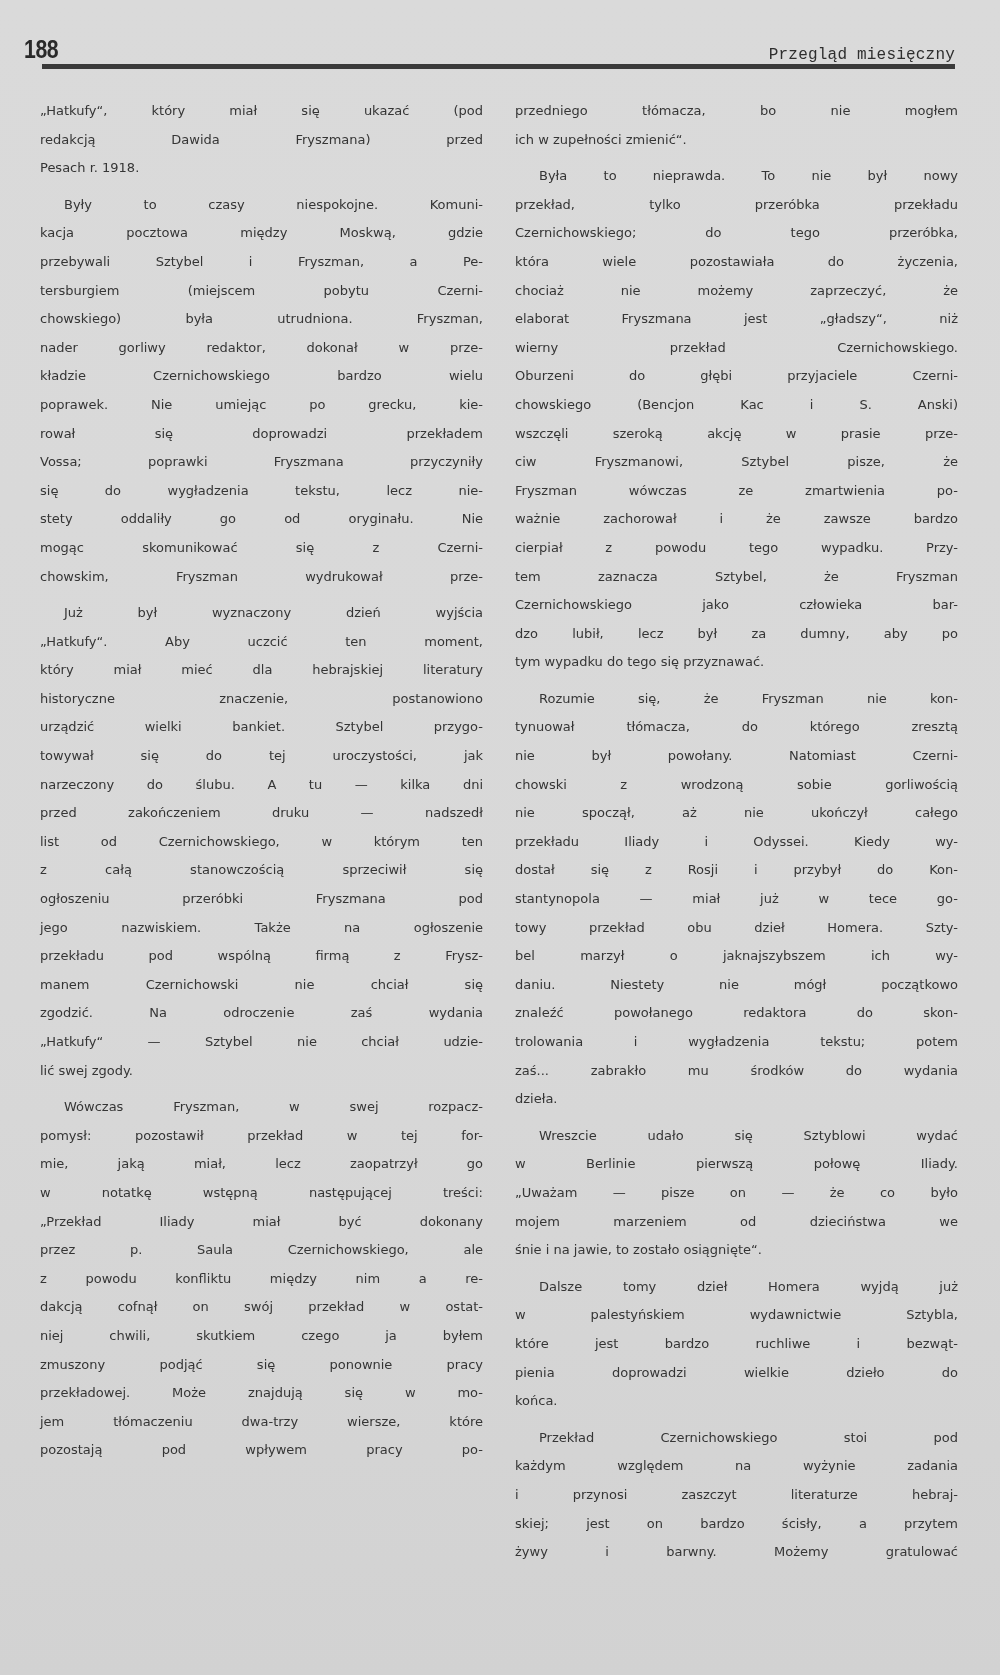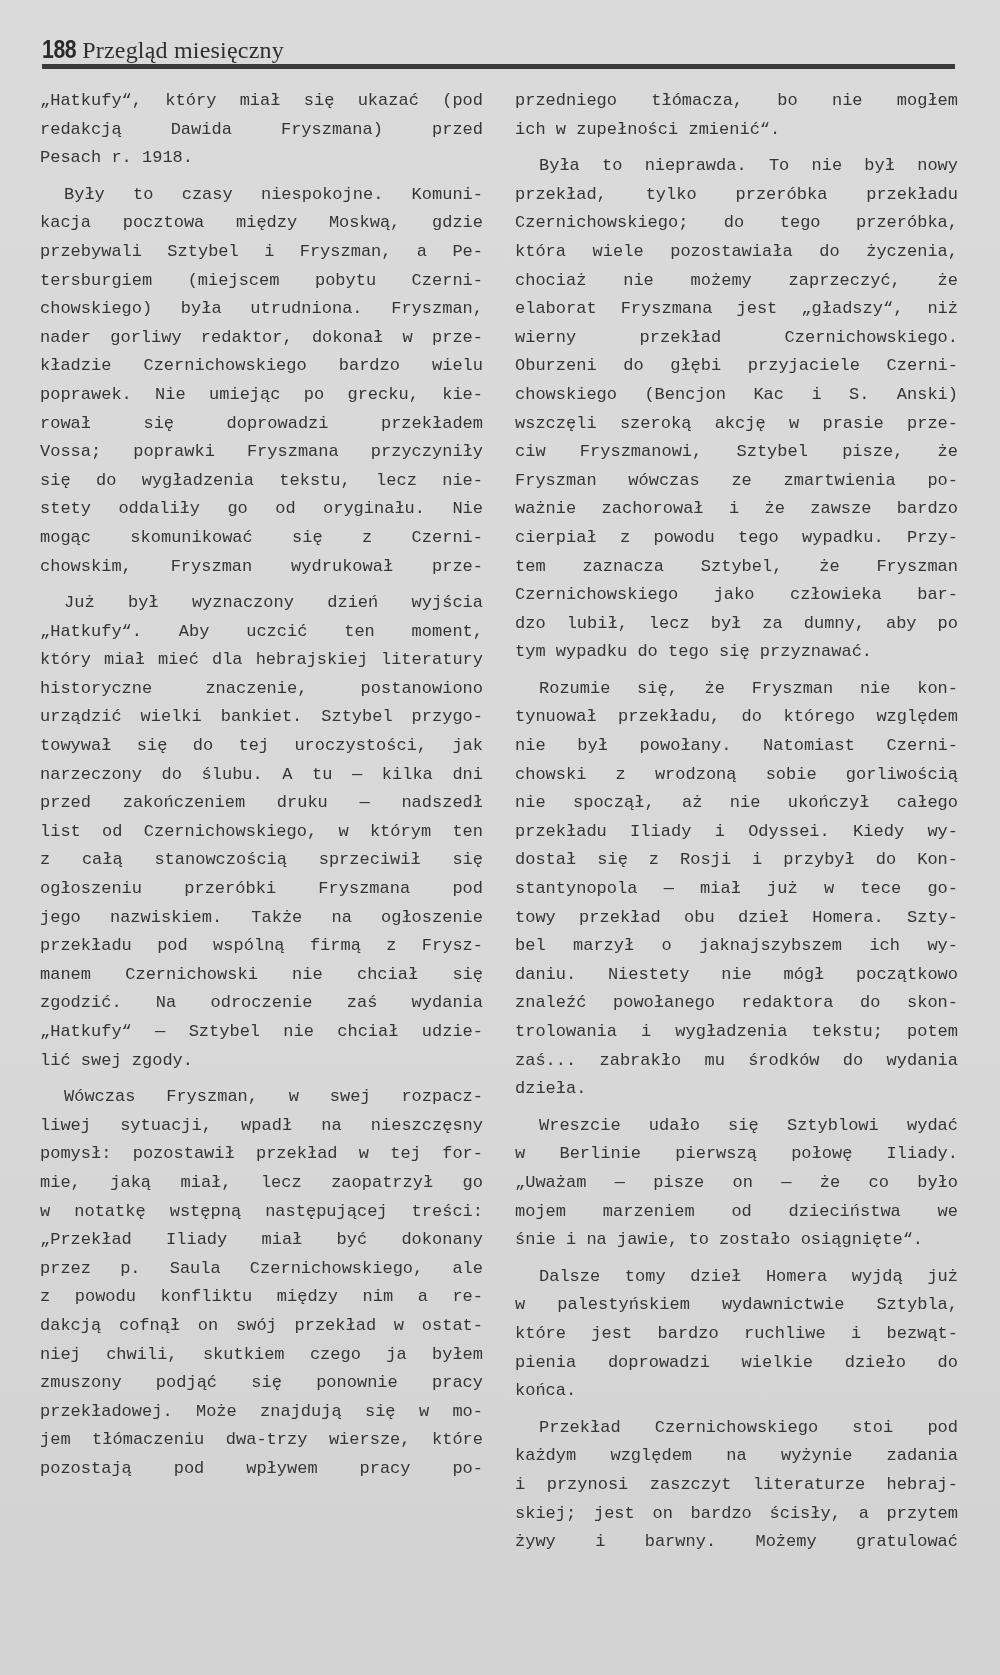--- a/index.html
+++ b/index.html
@@ -7,39 +7,39 @@
     width: 1000px; height: 1675px; overflow: hidden;
     background: #d7d7d7;
     font-family: "DejaVu Sans", sans-serif;
     color: #333;
   }
   .page {
     position: relative; width: 1000px; height: 1675px;
     background: linear-gradient(180deg, #dadada 0%, #d8d8d8 60%, #d2d2d2 100%);
   }
   .running-head {
-    position: absolute; left: 42px; right: 45px; top: 30px; height: 34px;
-    display: flex; align-items: flex-end;
+    position: absolute; left: 24px; right: 45px; top: 30px; height: 34px;
+    display: flex; justify-content: space-between; align-items: flex-end;
   }
   .page-number {
     font-family: "Liberation Sans", sans-serif; font-weight: bold;
     font-size: 25px; color: #2a2a2a; letter-spacing: -0.5px;
     transform: scaleX(0.85); transform-origin: left bottom;
   }
   .journal-title {
-    font-family: Liberation Serif, serif;
-    font-size: 24px; color: #2e2e2e; letter-spacing: 0.2px;
+    font-family: Liberation Mono, monospace;
+    font-size: 16px; color: #2e2e2e; letter-spacing: 0.2px;
   }
   .head-rule {
     position: absolute; left: 42px; right: 45px; top: 64px; height: 5px;
     background: #3a3a3a;
   }
   .column {
-    position: absolute; top: 87px; width: 443px;
-    font-size: 17px; line-height: 28.6px; color: #353535; font-family: Liberation Mono, monospace;
+    position: absolute; top: 97px; width: 443px;
+    font-size: 13px; line-height: 28.6px; color: #353535;
   }
   .col-left { left: 40px; }
   .col-right { left: 515px; }
   .line {
     display: block; height: 28.6px; white-space: nowrap;
     text-align: justify; text-align-last: justify;
     overflow: visible;
   }
   .line.last { text-align-last: left; }
   .line.indent { padding-left: 24px; }
@@ -94,21 +94,20 @@
         <span class="line">jego nazwiskiem. Także na ogłoszenie</span>
         <span class="line">przekładu pod wspólną firmą z Frysz-</span>
         <span class="line">manem Czernichowski nie chciał się</span>
         <span class="line">zgodzić. Na odroczenie zaś wydania</span>
         <span class="line">„Hatkufy“ — Sztybel nie chciał udzie-</span>
         <span class="line last">lić swej zgody.</span>
       </div>
       <div class="para-gap"></div>
       <div class="paragraph">
         <span class="line indent">Wówczas Fryszman, w swej rozpacz-</span>
-        <span class="line">liwej sytuacji, wpadł na nieszczęsny</span>
         <span class="line">pomysł: pozostawił przekład w tej for-</span>
         <span class="line">mie, jaką miał, lecz zaopatrzył go</span>
         <span class="line">w notatkę wstępną następującej treści:</span>
         <span class="line">„Przekład Iliady miał być dokonany</span>
         <span class="line">przez p. Saula Czernichowskiego, ale</span>
         <span class="line">z powodu konfliktu między nim a re-</span>
         <span class="line">dakcją cofnął on swój przekład w ostat-</span>
         <span class="line">niej chwili, skutkiem czego ja byłem</span>
         <span class="line">zmuszony podjąć się ponownie pracy</span>
         <span class="line">przekładowej. Może znajdują się w mo-</span>
@@ -138,21 +137,21 @@
         <span class="line">ważnie zachorował i że zawsze bardzo</span>
         <span class="line">cierpiał z powodu tego wypadku. Przy-</span>
         <span class="line">tem zaznacza Sztybel, że Fryszman</span>
         <span class="line">Czernichowskiego jako człowieka bar-</span>
         <span class="line">dzo lubił, lecz był za dumny, aby po</span>
         <span class="line last">tym wypadku do tego się przyznawać.</span>
       </div>
       <div class="para-gap"></div>
       <div class="paragraph">
         <span class="line indent">Rozumie się, że Fryszman nie kon-</span>
-        <span class="line">tynuował przekładu, do którego względem</span>
+        <span class="line">tynuował tłómacza, do którego zresztą</span>
         <span class="line">nie był powołany. Natomiast Czerni-</span>
         <span class="line">chowski z wrodzoną sobie gorliwością</span>
         <span class="line">nie spoczął, aż nie ukończył całego</span>
         <span class="line">przekładu Iliady i Odyssei. Kiedy wy-</span>
         <span class="line">dostał się z Rosji i przybył do Kon-</span>
         <span class="line">stantynopola — miał już w tece go-</span>
         <span class="line">towy przekład obu dzieł Homera. Szty-</span>
         <span class="line">bel marzył o jaknajszybszem ich wy-</span>
         <span class="line">daniu. Niestety nie mógł początkowo</span>
         <span class="line">znaleźć powołanego redaktora do skon-</span>

